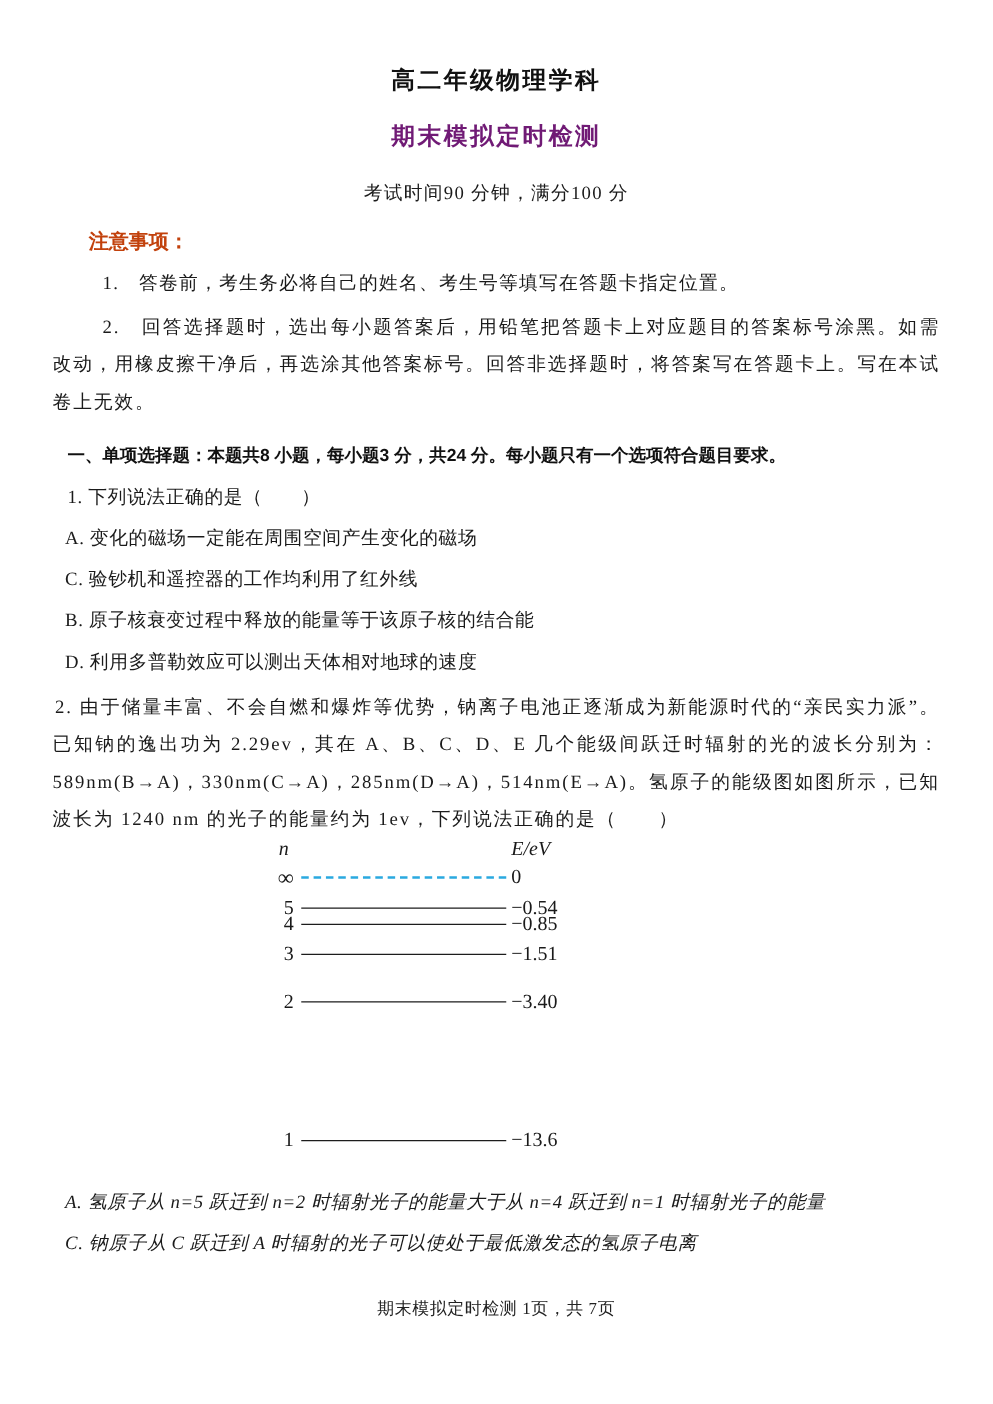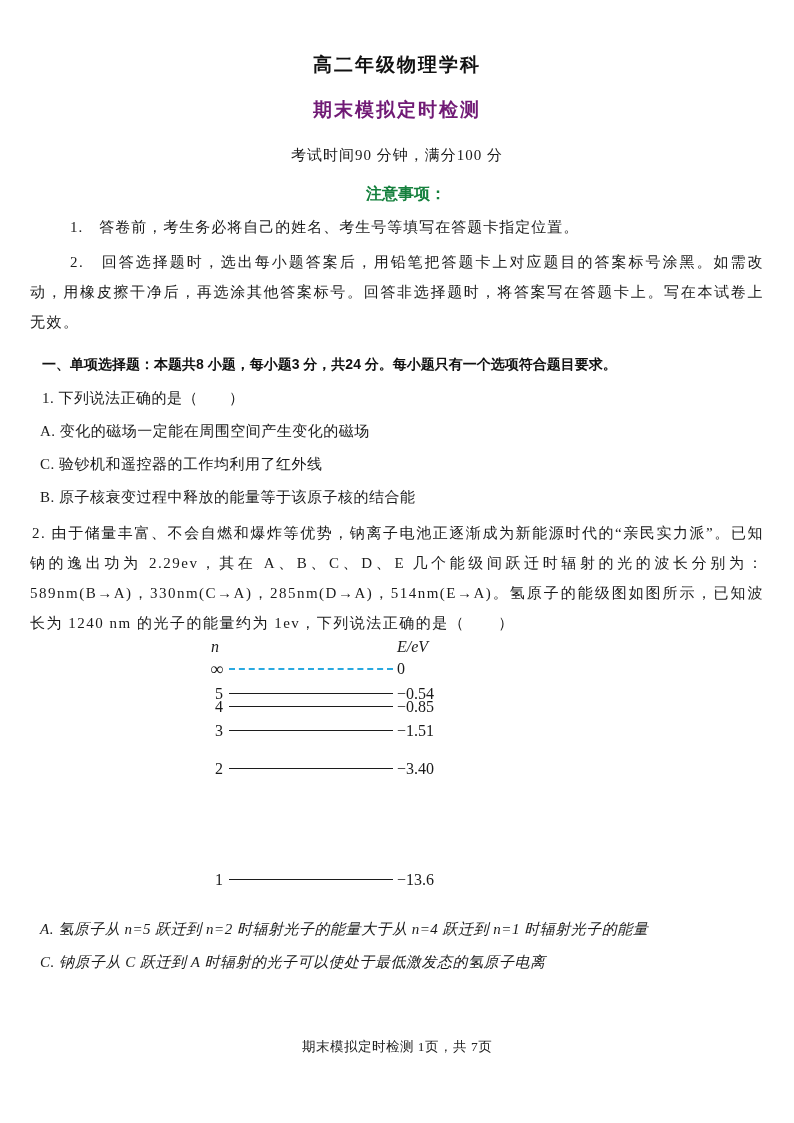--- a/index.html
+++ b/index.html
@@ -5,21 +5,21 @@
   html,body{margin:0;padding:0;background:#ffffff;}
   .page{
     position:relative;
     width:794px;height:1123px;
     margin:0 auto;
     background:#ffffff;
     color:#1a1a1a;
     font-family:"Liberation Serif","DejaVu Serif",serif;
     overflow:hidden;
     box-sizing:border-box;
-    padding:0 30px;
+    padding:0 42px;
   }
   .doc-title{
     margin:52px 0 0 0;
     text-align:center;
     font-family:"Liberation Sans","DejaVu Sans",sans-serif;
     font-weight:700;
     font-size:19px;
     line-height:26px;
     letter-spacing:2px;
     color:#111;
@@ -35,27 +35,26 @@
     color:#701a75;
   }
   .exam-info{
     margin-top:22px;
     text-align:center;
     font-size:15px;
     line-height:20px;
     letter-spacing:1px;
   }
   .notes-heading{
-    margin:18px 0 0 18px;
+    margin:18px 0 0 29px;
     font-family:"Liberation Sans","DejaVu Sans",sans-serif;
     font-weight:700;
     font-size:16px;
     line-height:22px;
-    color:#15803d;
-    text-align:center;
+    color:#c2410c;
   }
   .note-item-1{
     margin:11px 0 0 40px;
     font-size:15px;
     line-height:22px;
     letter-spacing:1px;
   }
   .note-item-2{
     margin:9px 0 0 0;
     font-size:15px;
@@ -155,20 +154,21 @@
   <div class="notes-heading">注意事项：</div>
   <div class="note-item-1">1.　答卷前，考生务必将自己的姓名、考生号等填写在答题卡指定位置。</div>
   <div class="note-item-2">2.　回答选择题时，选出每小题答案后，用铅笔把答题卡上对应题目的答案标号涂黑。如需改动，用橡皮擦干净后，再选涂其他答案标号。回答非选择题时，将答案写在答题卡上。写在本试卷上无效。</div>
 
   <div class="section-heading">一、单项选择题：本题共8 小题，每小题3 分，共24 分。每小题只有一个选项符合题目要求。</div>
 
   <div class="q-stem">1. 下列说法正确的是（　　）</div>
   <div class="option">A. 变化的磁场一定能在周围空间产生变化的磁场</div>
   <div class="option">C. 验钞机和遥控器的工作均利用了红外线</div>
   <div class="option">B. 原子核衰变过程中释放的能量等于该原子核的结合能</div>
+  <div class="option">D. 利用多普勒效应可以测出天体相对地球的速度</div>
 
   <div class="q2-stem">2. 由于储量丰富、不会自燃和爆炸等优势，钠离子电池正逐渐成为新能源时代的“亲民实力派”。已知钠的逸出功为 2.29ev，其在 A、B、C、D、E 几个能级间跃迁时辐射的光的波长分别为：589nm(B→A)，330nm(C→A)，285nm(D→A)，514nm(E→A)。氢原子的能级图如图所示，已知波长为 1240 nm 的光子的能量约为 1ev，下列说法正确的是（　　）</div>
 
   <div class="diagram">
     <span class="axis-label n">n</span>
     <span class="axis-label e">E/eV</span>
 
     <div class="lvl" style="top:31px">
       <span class="nlab inf">∞</span>
       <div class="lline dashed"></div>

